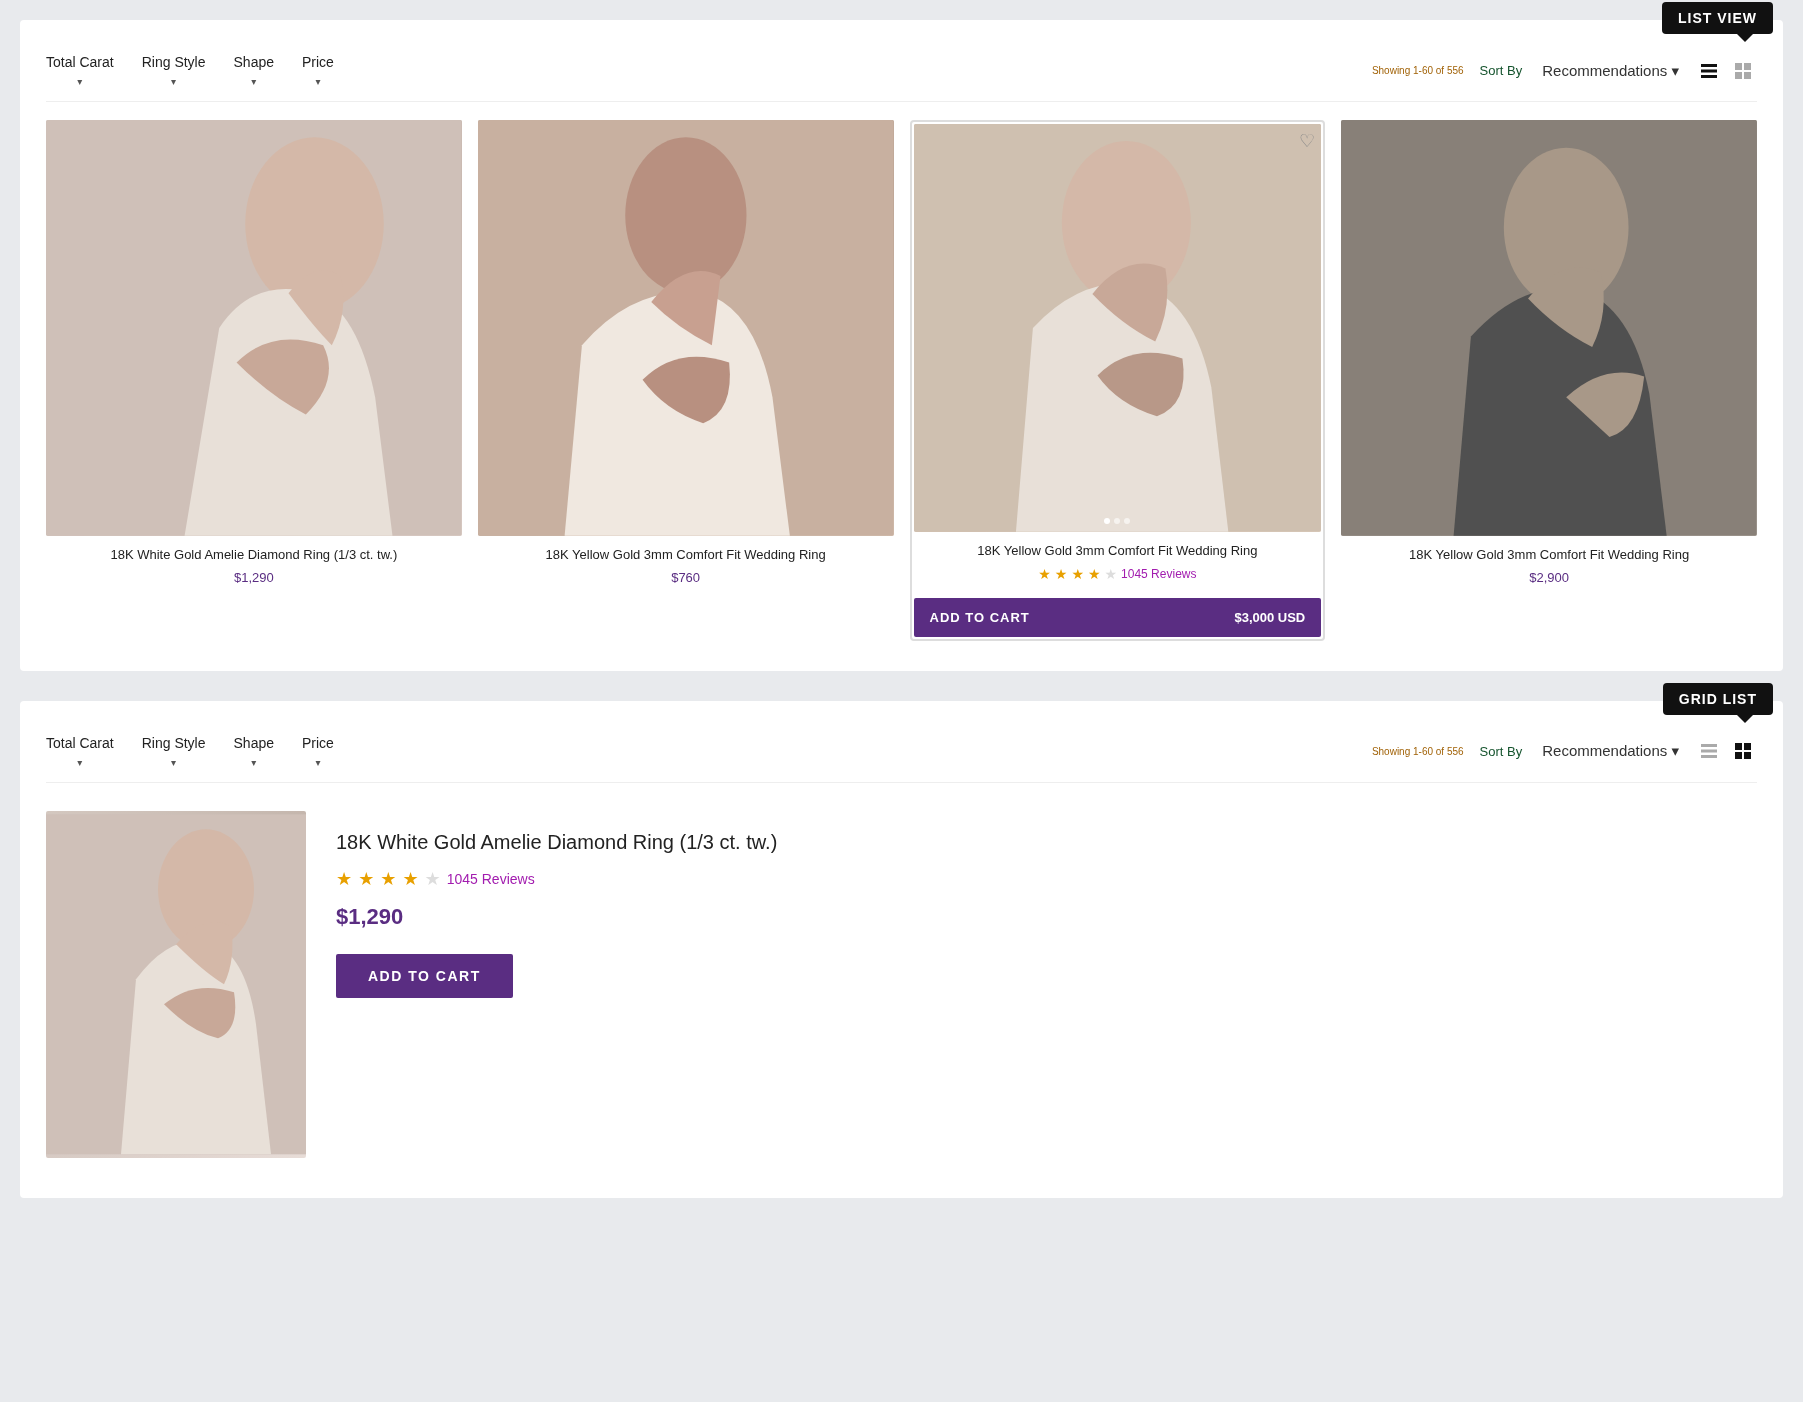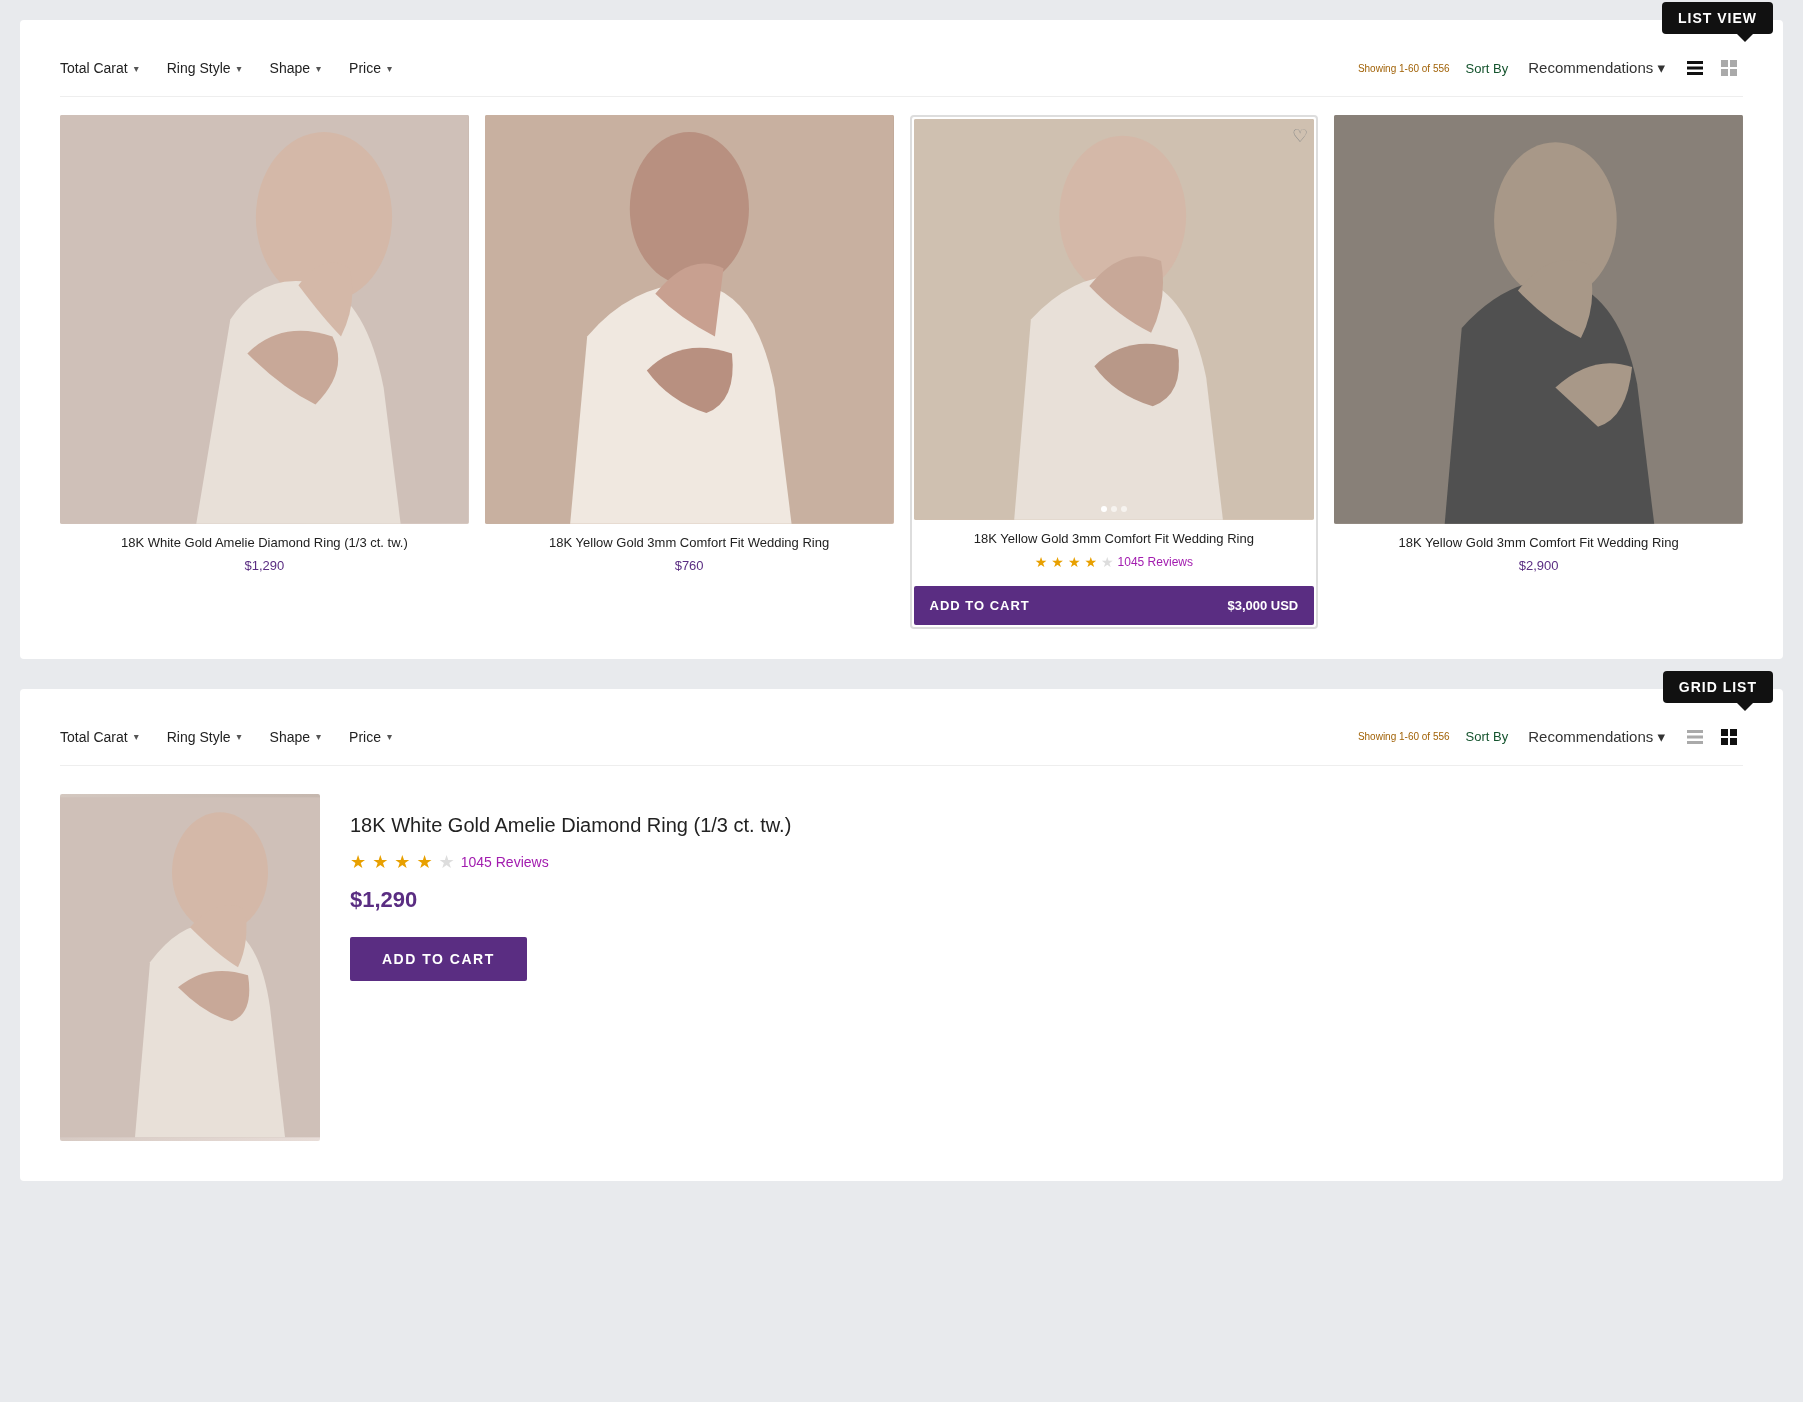--- a/index.html
+++ b/index.html
@@ -7,21 +7,21 @@
       background: #e8eaed;
       font-family: Arial, sans-serif;
       min-height: 100vh;
       padding: 20px;
     }
 
     .panel {
       background: #fff;
       border-radius: 4px;
       margin-bottom: 30px;
-      padding: 20px 40px 30px;
+      padding: 20px 26px 30px;
       position: relative;
     }
 
     
     .view-label {
       position: absolute;
       top: -18px;
       right: 10px;
       background: #111;
       color: #fff;
@@ -52,20 +52,21 @@
     }
     .filter-item {
       display: flex;
       align-items: center;
       gap: 6px;
       font-size: 14px;
       color: #222;
       margin-right: 28px;
       cursor: pointer;
       white-space: nowrap;
+      flex-direction: column;
     }
     .filter-item .chevron {
       font-size: 10px;
       color: #555;
     }
     .filter-right {
       margin-left: auto;
       display: flex;
       align-items: center;
       gap: 16px;

